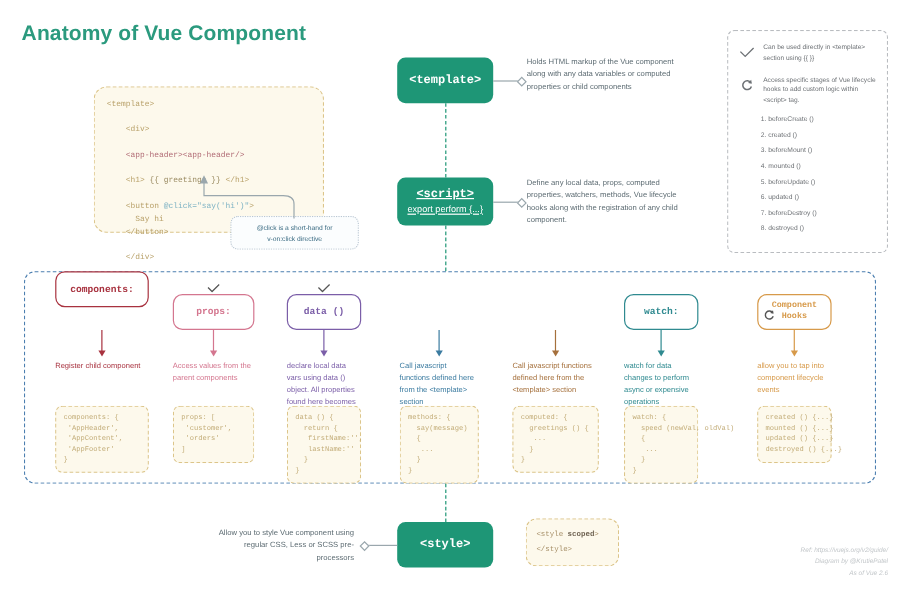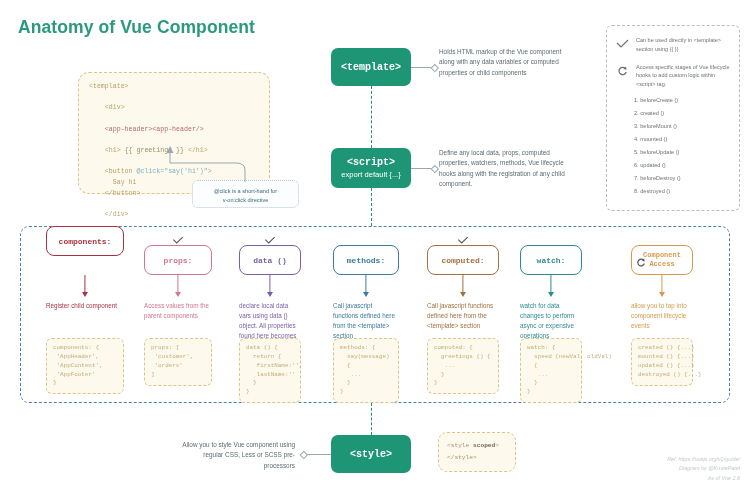--- a/index.html
+++ b/index.html
@@ -59,21 +59,21 @@
   
   .pill{
     background:#1e9676;border-radius:7px;
     color:#fff;text-align:center;
     display:flex;flex-direction:column;
     align-items:center;justify-content:center;
   }
   .pill .t1{font-size:10px;font-weight:bold;font-family:"Liberation Mono",monospace;}
   .pill .t2{font-size:7.6px;margin-top:2px;font-family:"Liberation Sans",sans-serif;}
   #pill-template{left:331px;top:48px;width:80px;height:38px;}
-  #pill-script{left:331px;top:148px;width:80px;height:40px;}
+  #pill-script{left:331px;top:148px;width:80px;height:40px;text-decoration:underline;}
   #pill-style{left:331px;top:435px;width:80px;height:38px;}
 
   
   .vdash{border-left:1.3px dashed #1e9676;}
 
   
   .pdesc{
     font-size:6.4px;line-height:1.62;color:#5c6b72;
   }
   #desc-template{left:439px;top:47px;width:124px;}
@@ -174,21 +174,21 @@
   <svg class="abs" style="left:150px;top:145px;width:110px;height:45px;overflow:visible;">
     <path d="M95 37 L95 25 Q95 18 86 18 L20 18 L20 6" fill="none" stroke="#9aa7ad" stroke-width="1"></path>
     <path d="M20 1 L16.6 8 L23.4 8 Z" fill="#9aa7ad"></path>
   </svg>
 
   <div class="abs pill" id="pill-template">
     <span class="t1">&lt;template&gt;</span>
   </div>
   <div class="abs pill" id="pill-script">
     <span class="t1">&lt;script&gt;</span>
-    <span class="t2">export default {...}</span>
+    <span class="t2">export perform {...}</span>
   </div>
   <div class="abs pill" id="pill-style">
     <span class="t1">&lt;style&gt;</span>
   </div>
 
   <div class="abs vdash" style="left:371px;top:86px;height:62px;"></div>
   <div class="abs vdash" style="left:371px;top:188px;height:38px;"></div>
   <div class="abs vdash" style="left:371px;top:403px;height:32px;"></div>
 
   <div class="abs hline" style="left:411px;top:67px;width:24px;"></div>
@@ -274,40 +274,31 @@
         <div class="arrowhead" style="top: 66px; border-top: 5px solid rgb(123, 94, 168);"></div>
         <div class="optdesc" style="top: 75px; color: rgb(123, 94, 168);">declare local data vars using data () object. All properties found here becomes reactive.</div>
         <div class="optcode" style="top: 112px; min-height: 48px;">data () {
   return {
    firstName:'',
    lastName:''
   }
 }</div>
       </div>
       <div class="optcol" style="left: 313px; width: 66px; top: 0px; height: 177px;">
-        <div class="optbox" style="border-color: rgb(59, 123, 160); color: rgb(59, 123, 160); margin-top: 19px;">
-          <span>methods:</span>
-        </div>
         <div class="arrow" style="top: 49px; height: 18px; background: rgb(59, 123, 160);"></div>
         <div class="arrowhead" style="top: 66px; border-top: 5px solid rgb(59, 123, 160);"></div>
         <div class="optdesc" style="top: 75px; color: rgb(59, 123, 160);">Call javascript functions defined here from the &lt;template&gt; section</div>
         <div class="optcode" style="top: 112px; min-height: 48px;">methods: {
   say(message)
   {
    ...
   }
 }</div>
       </div>
       <div class="optcol" style="left: 407px; width: 72px; top: 0px; height: 177px;">
-        <div class="optbox" style="border-color: rgb(165, 112, 60); color: rgb(165, 112, 60); margin-top: 19px;">
-          <span class="check"><svg width="11" height="8" viewBox="0 0 13 9">
-              <path d="M1 4 L5 8 L12 1" fill="none" stroke="#555" stroke-width="1.2"></path>
-            </svg></span>
-          <span>computed:</span>
-        </div>
         <div class="arrow" style="top: 49px; height: 18px; background: rgb(165, 112, 60);"></div>
         <div class="arrowhead" style="top: 66px; border-top: 5px solid rgb(165, 112, 60);"></div>
         <div class="optdesc" style="top: 75px; color: rgb(165, 112, 60);">Call javascript functions defined here from the &lt;template&gt; section</div>
         <div class="optcode" style="top: 112px; min-height: 48px;">computed: {
   greetings () {
    ...
   }
 }</div>
       </div>
       <div class="optcol" style="left: 500px; width: 62px; top: 0px; height: 177px;">
@@ -324,21 +315,21 @@
   }
 }</div>
       </div>
       <div class="optcol" style="left: 611px; width: 62px; top: 0px; height: 177px;">
         <div class="optbox two" style="border-color: rgb(215, 154, 74); color: rgb(215, 154, 74); margin-top: 19px;">
           <span class="cycle"><svg width="10" height="10" viewBox="0 0 12 12">
               <path d="M9.5 3.2 A4 4 0 1 0 10 6.6" fill="none" stroke="#555" stroke-width="1.4"></path>
               <path d="M9.8 0.6 L10.4 4.2 L7 3.4 Z" fill="#555"></path>
             </svg></span>
           <span>Component</span>
-          <span>Access</span>
+          <span>Hooks</span>
         </div>
         <div class="arrow" style="top: 49px; height: 18px; background: rgb(215, 154, 74);"></div>
         <div class="arrowhead" style="top: 66px; border-top: 5px solid rgb(215, 154, 74);"></div>
         <div class="optdesc" style="top: 75px; color: rgb(215, 154, 74);">allow you to tap into component lifecycle events</div>
         <div class="optcode" style="top: 112px; min-height: 48px;">created () {...}
 mounted () {...}
 updated () {...}
 destroyed () {...}</div>
       </div>
     </div>

